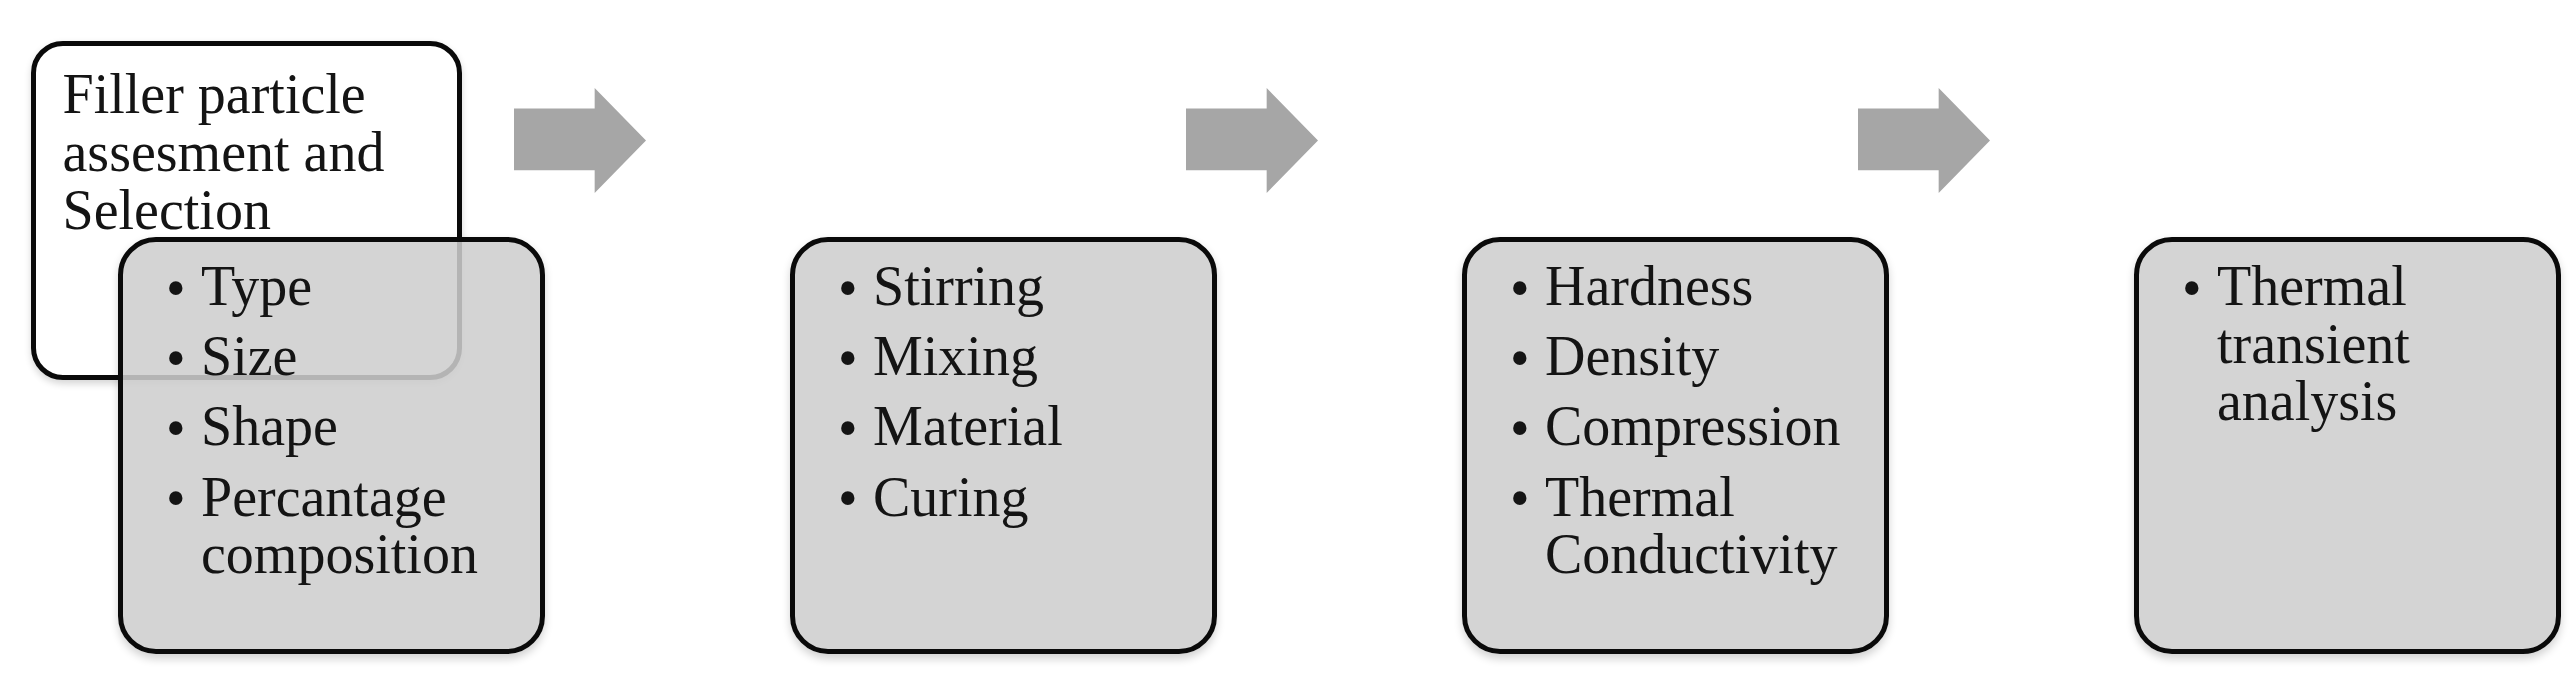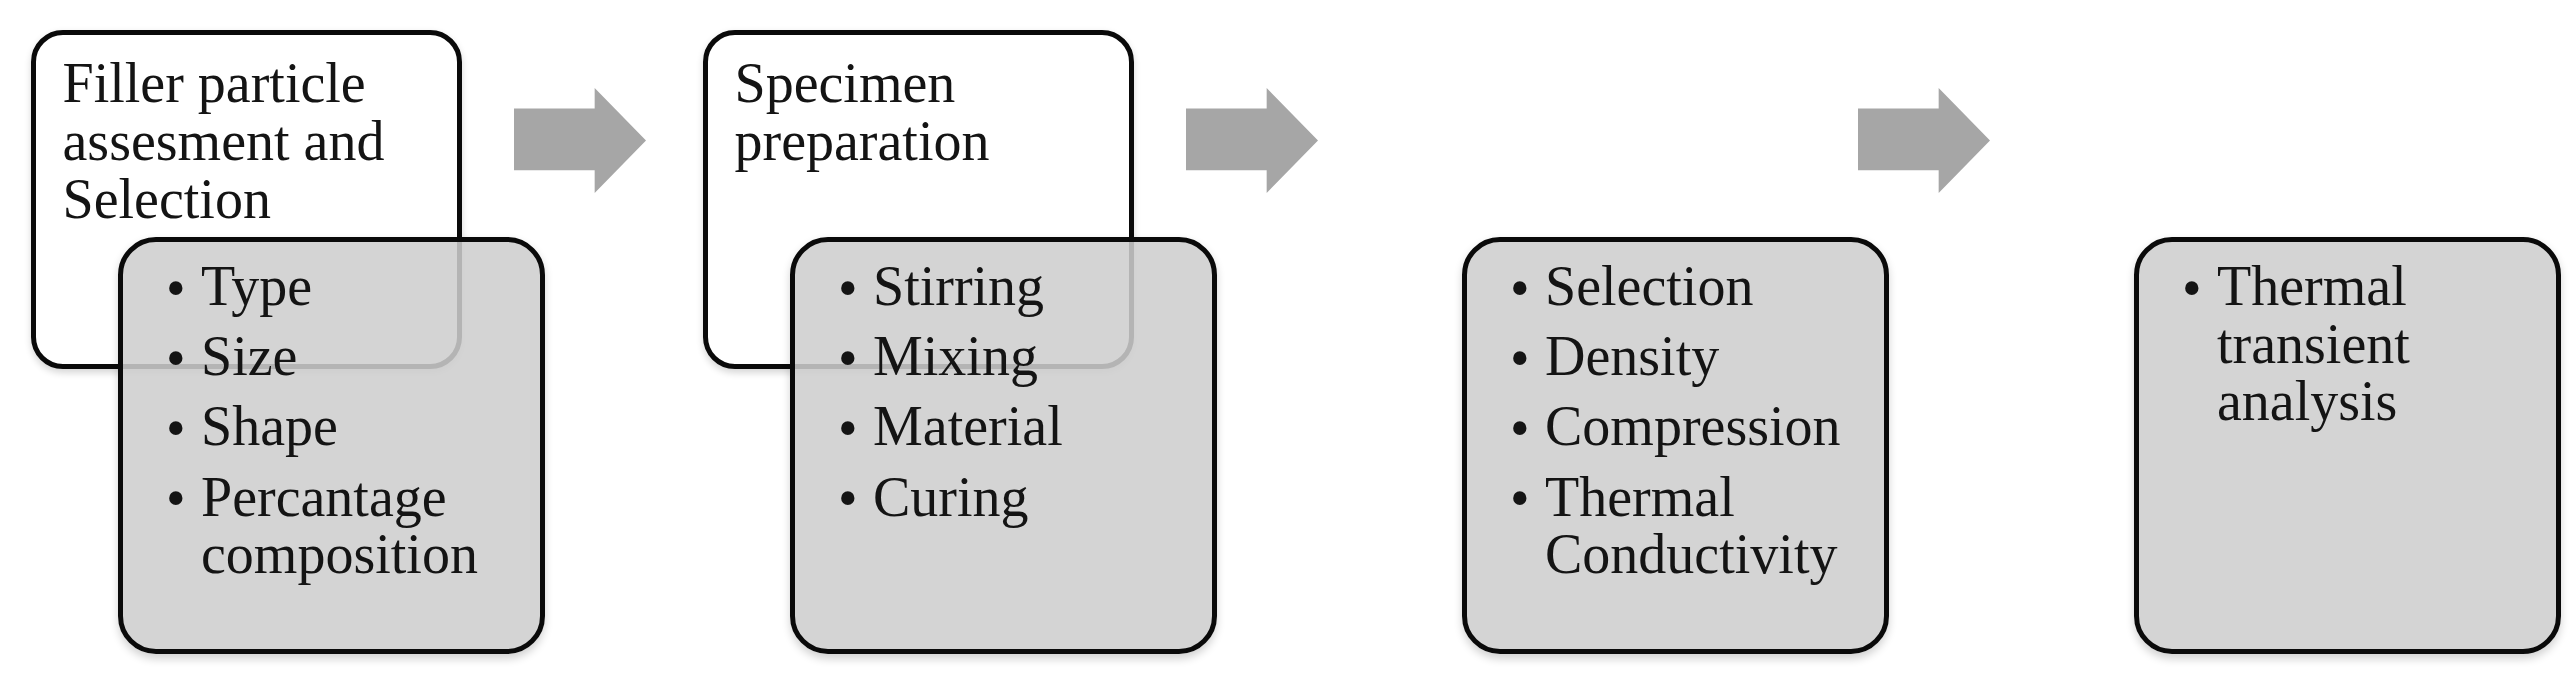--- a/index.html
+++ b/index.html
@@ -13,21 +13,21 @@
     color: #141414;
   }
   .stage { position: absolute; top: 0; width: 515px; height: 681px; }
   .stage.s0 { left: 31px; }
   .stage.s1 { left: 703px; }
   .stage.s2 { left: 1375px; }
   .stage.s3 { left: 2047px; }
 
   .title-card {
     position: absolute;
-    left: 0; top: 30px;
+    left: 0; top: 41px;
     width: 431px; height: 339px;
     box-sizing: border-box;
     background: #ffffff;
     border: 5.2px solid #0a0a0a;
     border-radius: 32px;
     padding: 19px 25px 0 26.5px;
     box-shadow: 0 3.7px 7.4px rgba(0,0,0,0.16);
     z-index: 1;
   }
   .title-card .title {
@@ -103,23 +103,20 @@
     </div>
   </div>
 
   <div class="flow-arrow a0">
     <svg viewBox="0 0 180 143" xmlns="http://www.w3.org/2000/svg" aria-hidden="true">
       <polygon points="0,28 110,28 110,0 180,71.5 110,143 110,112 0,112" fill="#a6a6a6"></polygon>
     </svg>
   </div>
 
   <div class="stage s1">
-    <div class="title-card">
-      <div class="title">Specimen preparation</div>
-    </div>
     <div class="bullet-card">
       <ul class="bullets">
         <li>
           <span class="dot">•</span>
           <span>Stirring</span>
         </li>
         <li>
           <span class="dot">•</span>
           <span>Mixing</span>
         </li>
@@ -139,21 +136,21 @@
     <svg viewBox="0 0 180 143" xmlns="http://www.w3.org/2000/svg" aria-hidden="true">
       <polygon points="0,28 110,28 110,0 180,71.5 110,143 110,112 0,112" fill="#a6a6a6"></polygon>
     </svg>
   </div>
 
   <div class="stage s2">
     <div class="bullet-card">
       <ul class="bullets">
         <li>
           <span class="dot">•</span>
-          <span>Selection</span>
+          <span>Hardness</span>
         </li>
         <li>
           <span class="dot">•</span>
           <span>Density</span>
         </li>
         <li>
           <span class="dot">•</span>
           <span>Compression</span>
         </li>
         <li>

